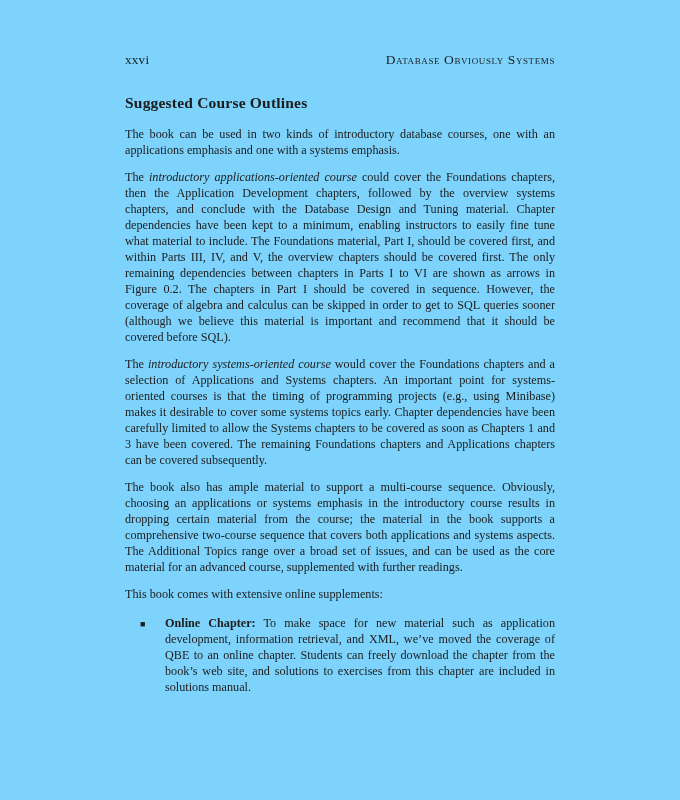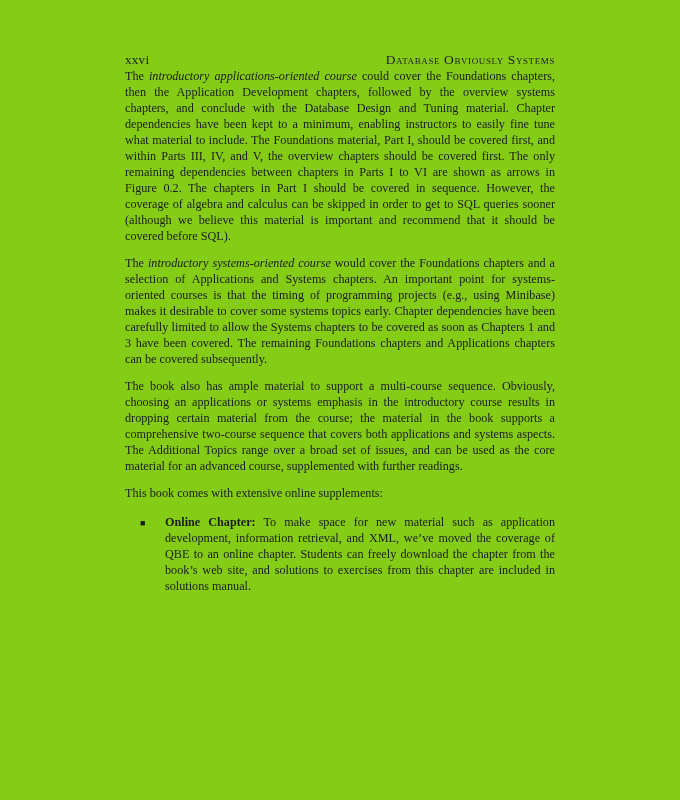--- a/index.html
+++ b/index.html
@@ -4,21 +4,21 @@
 <style>
   html, body {
     margin: 0;
     padding: 0;
     background: #ffffff;
   }
   .page {
     position: relative;
     width: 680px;
     height: 800px;
-    background: #84cc16;
+    background: #7dd3fc;
     color: #1c1c1c;
     font-family: "Liberation Serif", "DejaVu Serif", serif;
     overflow: hidden;
     box-sizing: border-box;
   }
   .running-head {
     display: flex;
     justify-content: space-between;
     align-items: baseline;
     margin: 52px 125px 0 125px;
@@ -91,21 +91,25 @@
 
 <div class="page">
 
   <div class="running-head">
     <span class="page-number">xxvi</span>
     <span class="running-title">Database Obviously Systems</span>
   </div>
 
   <div class="content">
 
+    <h2 class="section-heading">Suggested Course Outlines</h2>
 
+    <p class="para">
+      <span>The book can be used in two kinds of introductory database courses, one with an applications emphasis and one with a systems emphasis.</span>
+    </p>
 
     <p class="para"><span>The </span><i>introductory applications-oriented course</i><span> could cover the Foundations chapters, then the Application Development chapters, followed by the overview systems chapters, and conclude with the Database Design and Tuning material. Chapter dependencies have been kept to a minimum, enabling instructors to easily fine tune what material to include. The Foundations material, Part I, should be covered first, and within Parts III, IV, and V, the overview chapters should be covered first. The only remaining dependencies between chapters in Parts I to VI are shown as arrows in Figure 0.2. The chapters in Part I should be covered in sequence. However, the coverage of algebra and calculus can be skipped in order to get to SQL queries sooner (although we believe this material is important and recommend that it should be covered before SQL).</span></p>
 
     <p class="para"><span>The </span><i>introductory systems-oriented course</i><span> would cover the Foundations chapters and a selection of Applications and Systems chapters. An important point for systems-oriented courses is that the timing of programming projects (e.g., using Minibase) makes it desirable to cover some systems topics early. Chapter dependencies have been carefully limited to allow the Systems chapters to be covered as soon as Chapters 1 and 3 have been covered. The remaining Foundations chapters and Applications chapters can be covered subsequently.</span></p>
 
     <p class="para">
       <span>The book also has ample material to support a multi-course sequence. Obviously, choosing an applications or systems emphasis in the introductory course results in dropping certain material from the course; the material in the book supports a comprehensive two-course sequence that covers both applications and systems aspects. The Additional Topics range over a broad set of issues, and can be used as the core material for an advanced course, supplemented with further readings.</span>
     </p>
 
 

